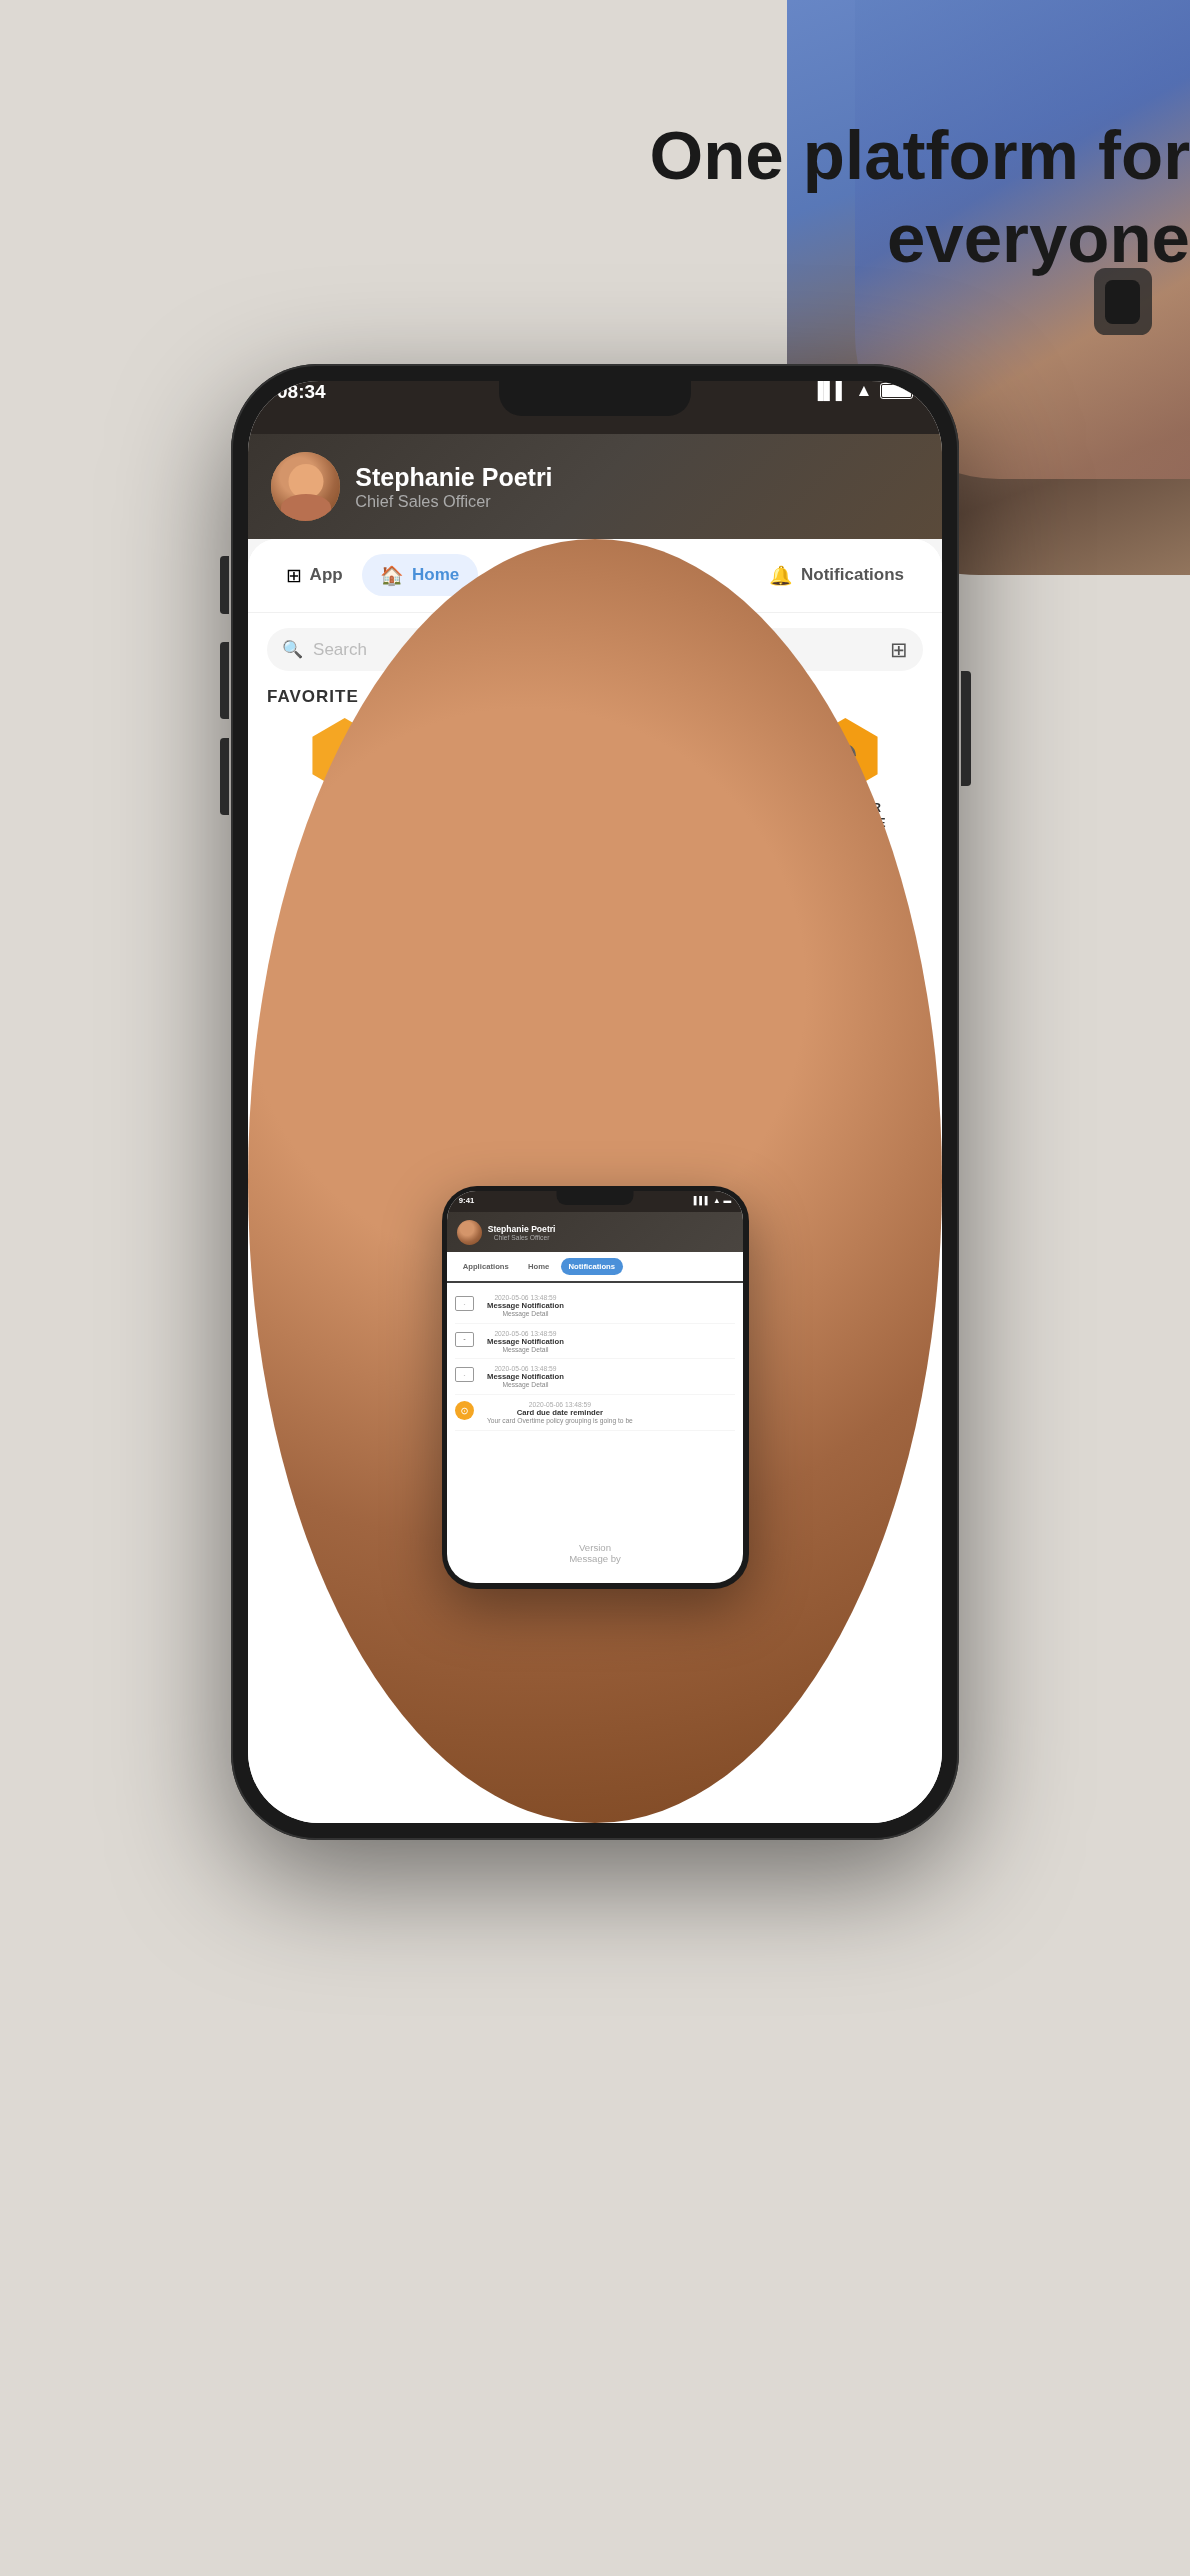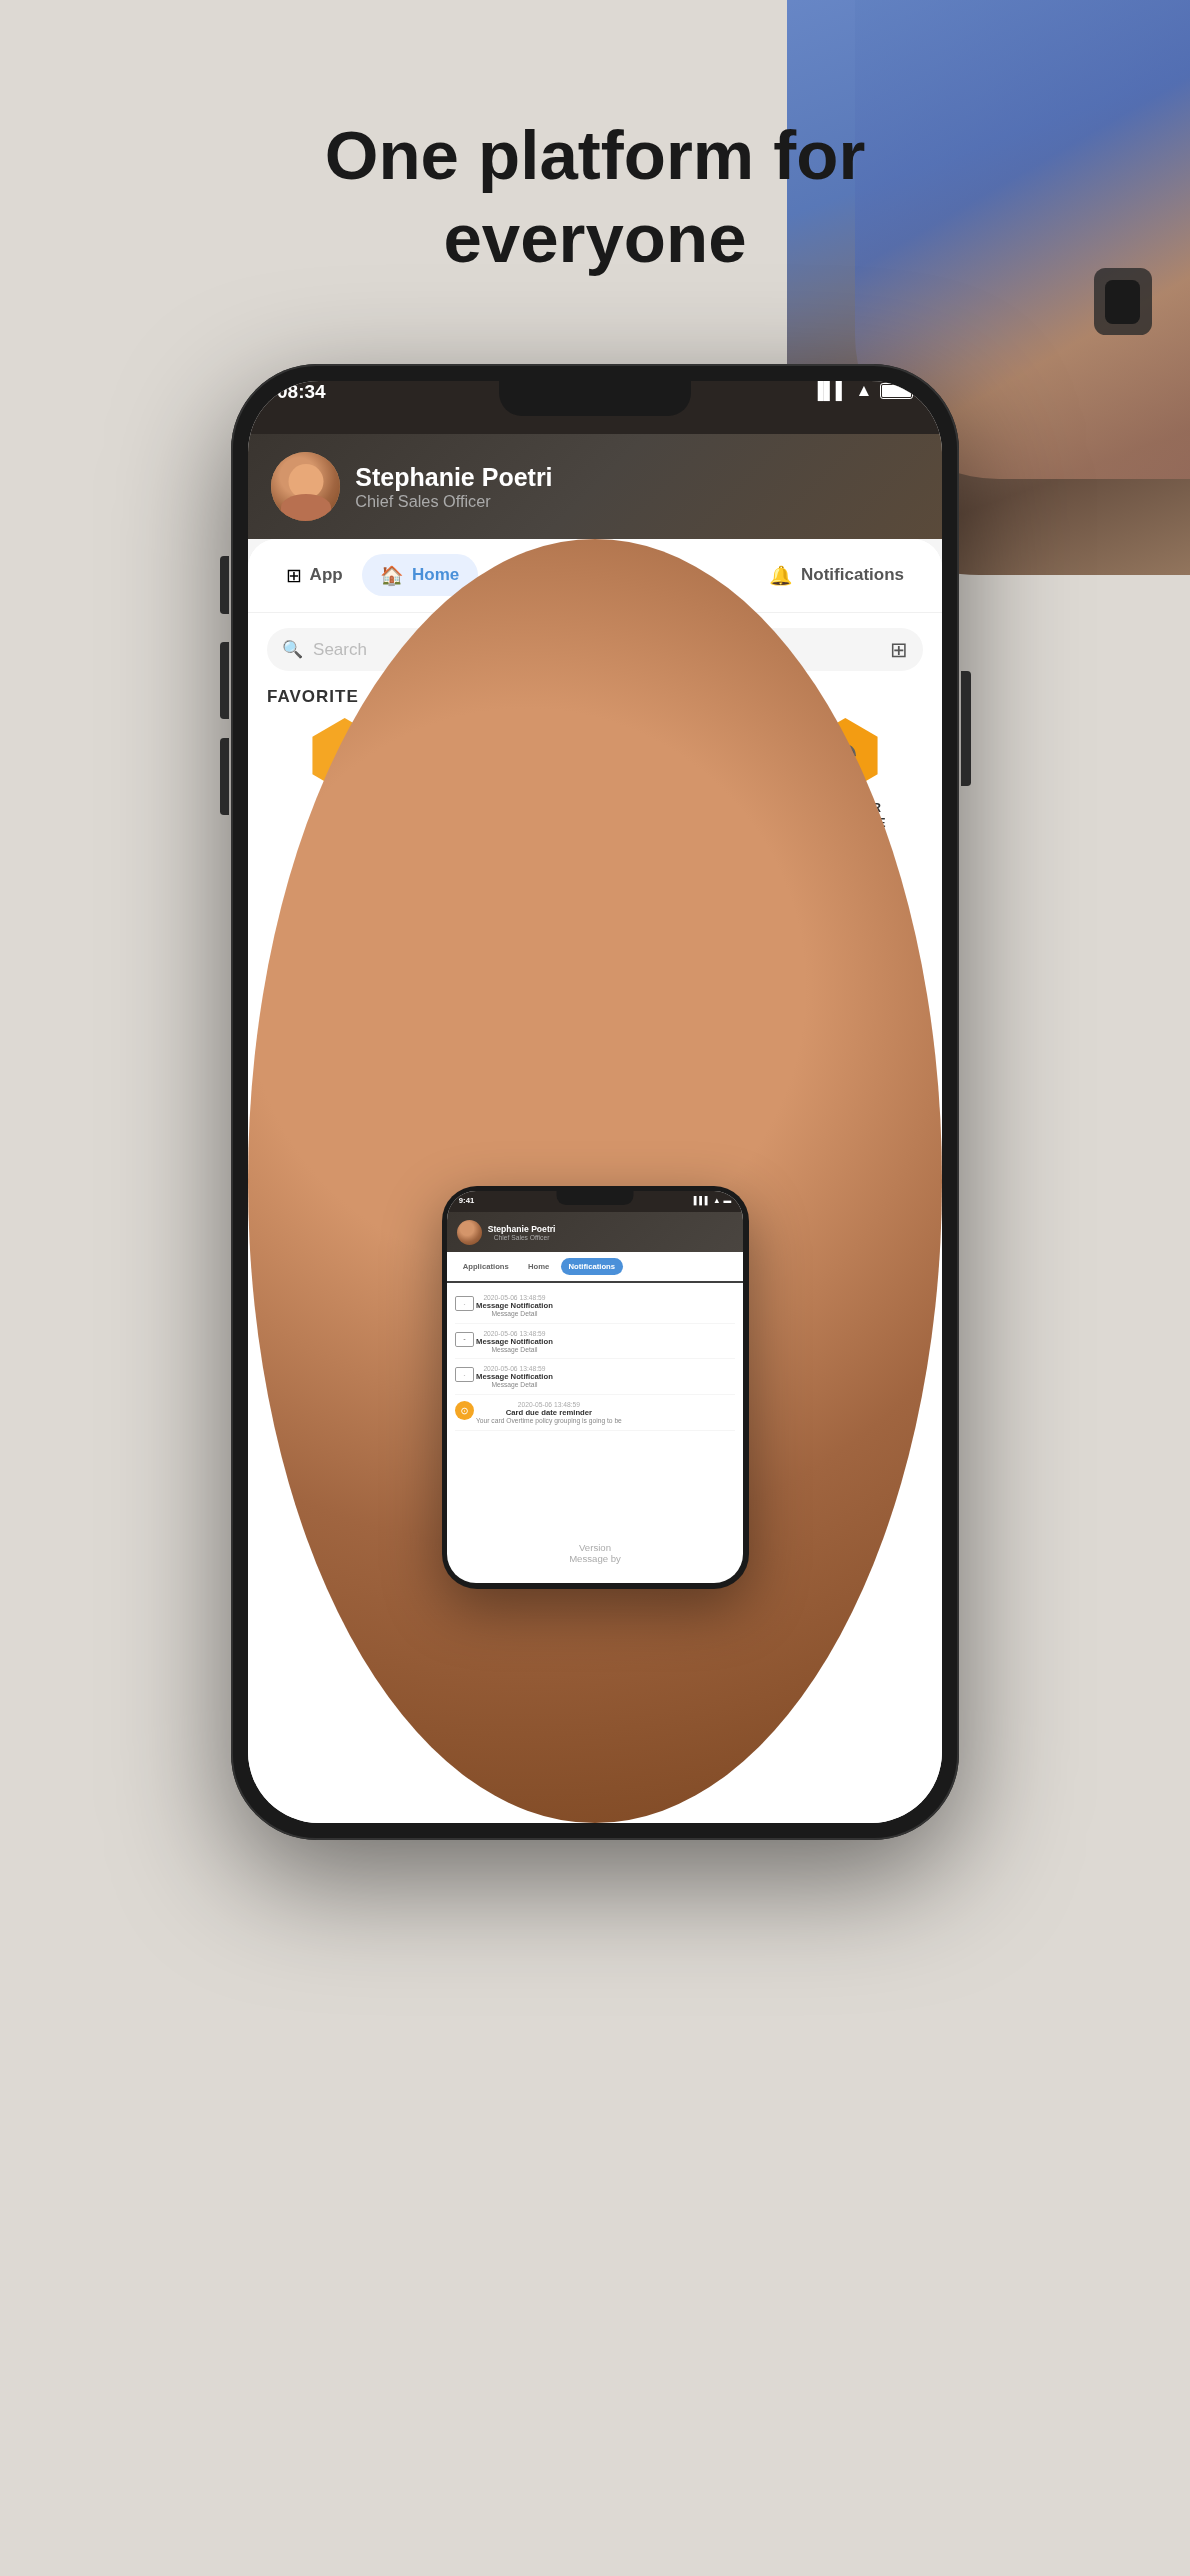--- a/index.html
+++ b/index.html
@@ -18,21 +18,21 @@
       top: 0; left: 0; right: 0; bottom: 0;
       background: #ddd9d3;
     }
 
     
     .hero-text {
       position: absolute;
       top: 115px;
       left: 0;
       right: 0;
-      text-align: center;
+      text-align: right;
       z-index: 10;
     }
 
     .hero-text h1 {
       font-size: 69px;
       font-weight: 800;
       color: #1a1a1a;
       line-height: 1.2;
     }
 
@@ -477,21 +477,21 @@
       color: white;
     }
 
     .inner-tab:not(.active-notif) { color: #666; }
 
     .notif-list { padding: 5.8px 7.7px; }
 
     .notif-item {
       display: flex;
       align-items: flex-start;
-      gap: 2px;
+      gap: 13px;
       padding: 5.8px 0;
       border-bottom: 1px solid #f5f5f5;
     }
 
     .notif-envelope {
       width: 19px; height: 15.3px;
       border: 1.4px solid #999;
       border-radius: 1.9px;
       flex-shrink: 0;
       margin-top: 1.9px;

